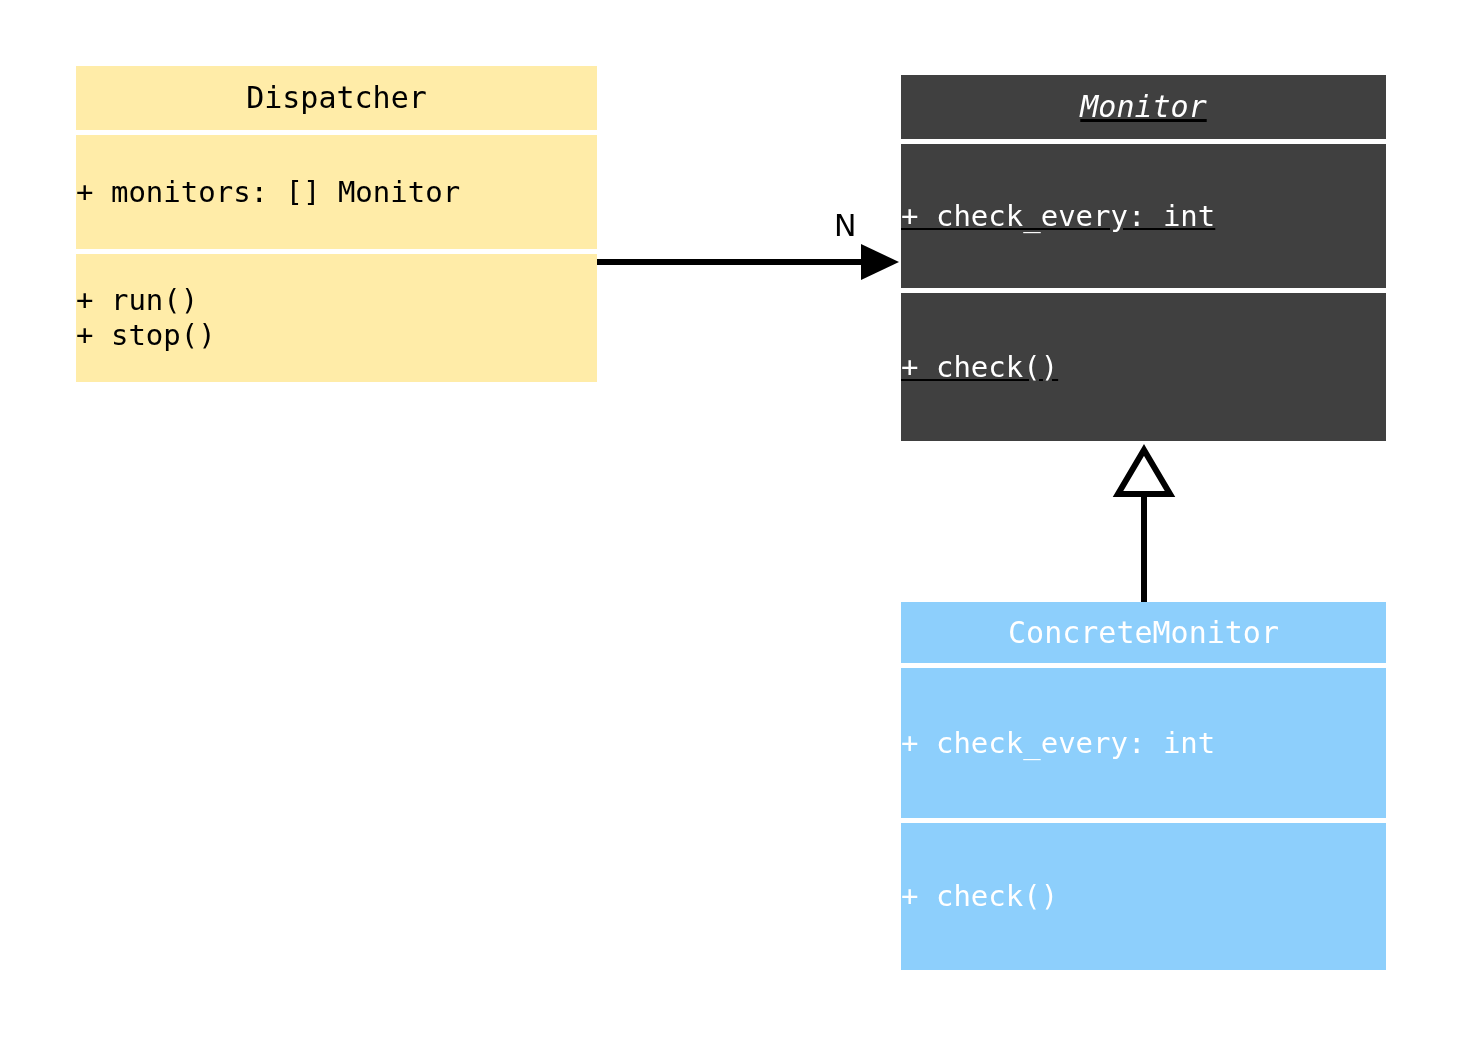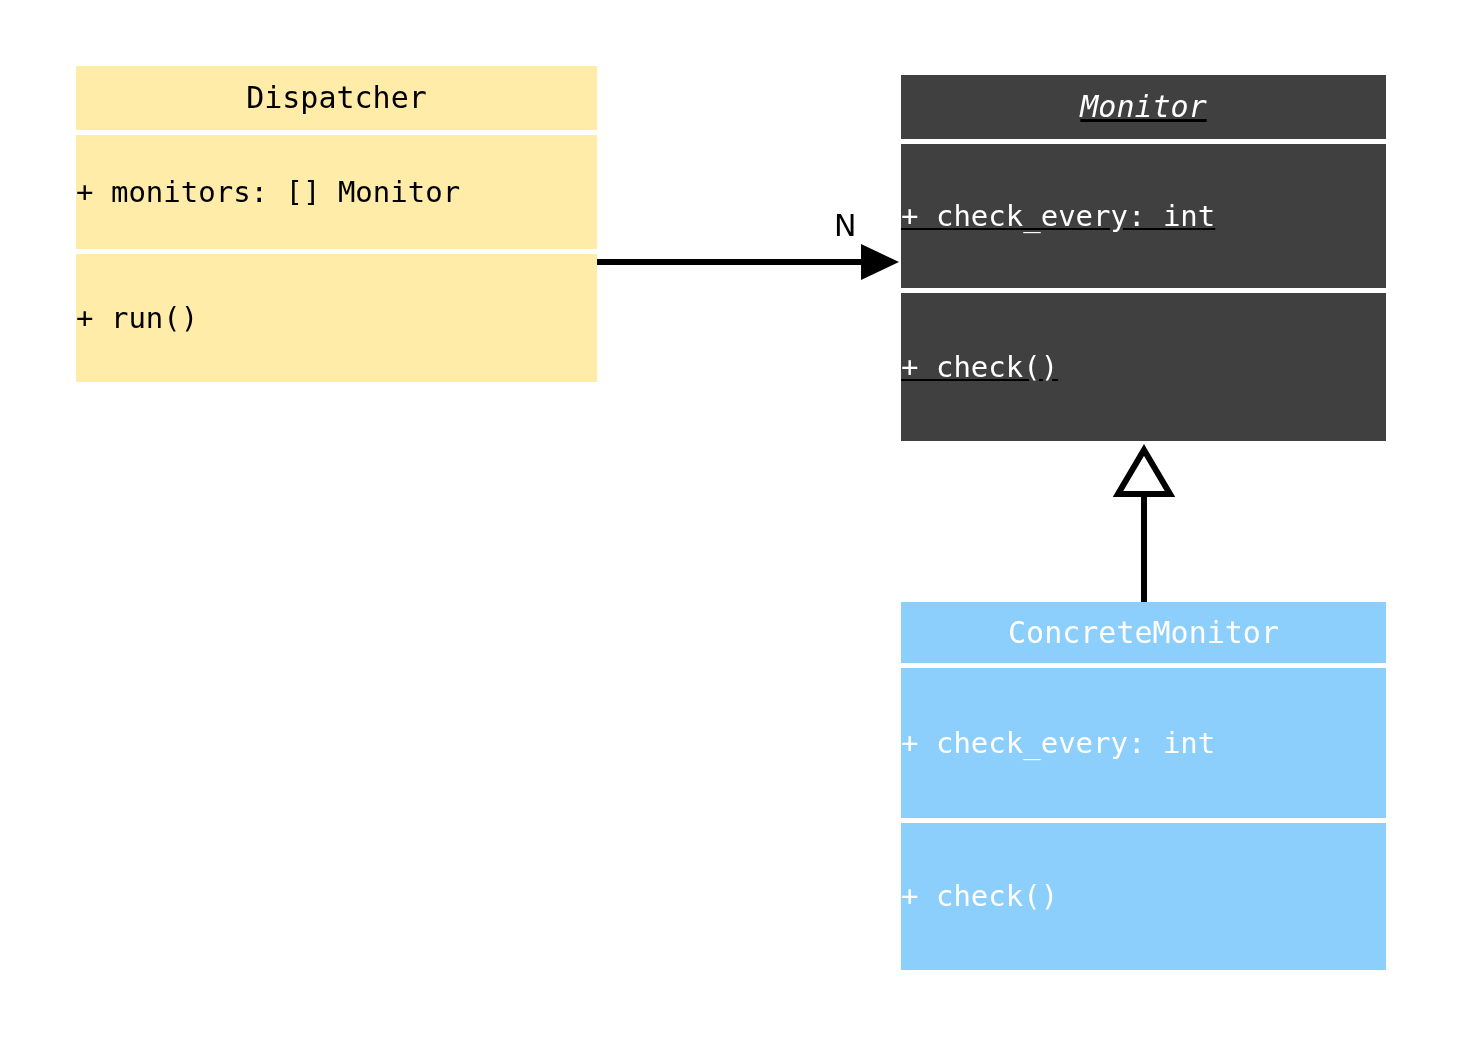--- a/index.html
+++ b/index.html
@@ -101,20 +101,21 @@
     <div class="compartment title-comp" style="height:64px;">
       <span class="class-title">Dispatcher</span>
     </div>
 
     <div class="compartment members-comp" style="height:114px;">
       <span class="member-line">+ monitors: [] Monitor</span>
     </div>
 
     <div class="compartment members-comp" style="height:128px;">
       <span class="member-line">+ run()</span>
+      <span class="member-line">+ stop()</span>
     </div>
   </div>
 
   <div class="uml-class theme-monitor" style="left:901px; top:75px; width:485px; height:366px;">
 
     <div class="compartment title-comp" style="height:64px;">
       <span class="class-title abstract">Monitor</span>
     </div>
 
     <div class="compartment members-comp" style="height:144px;">

